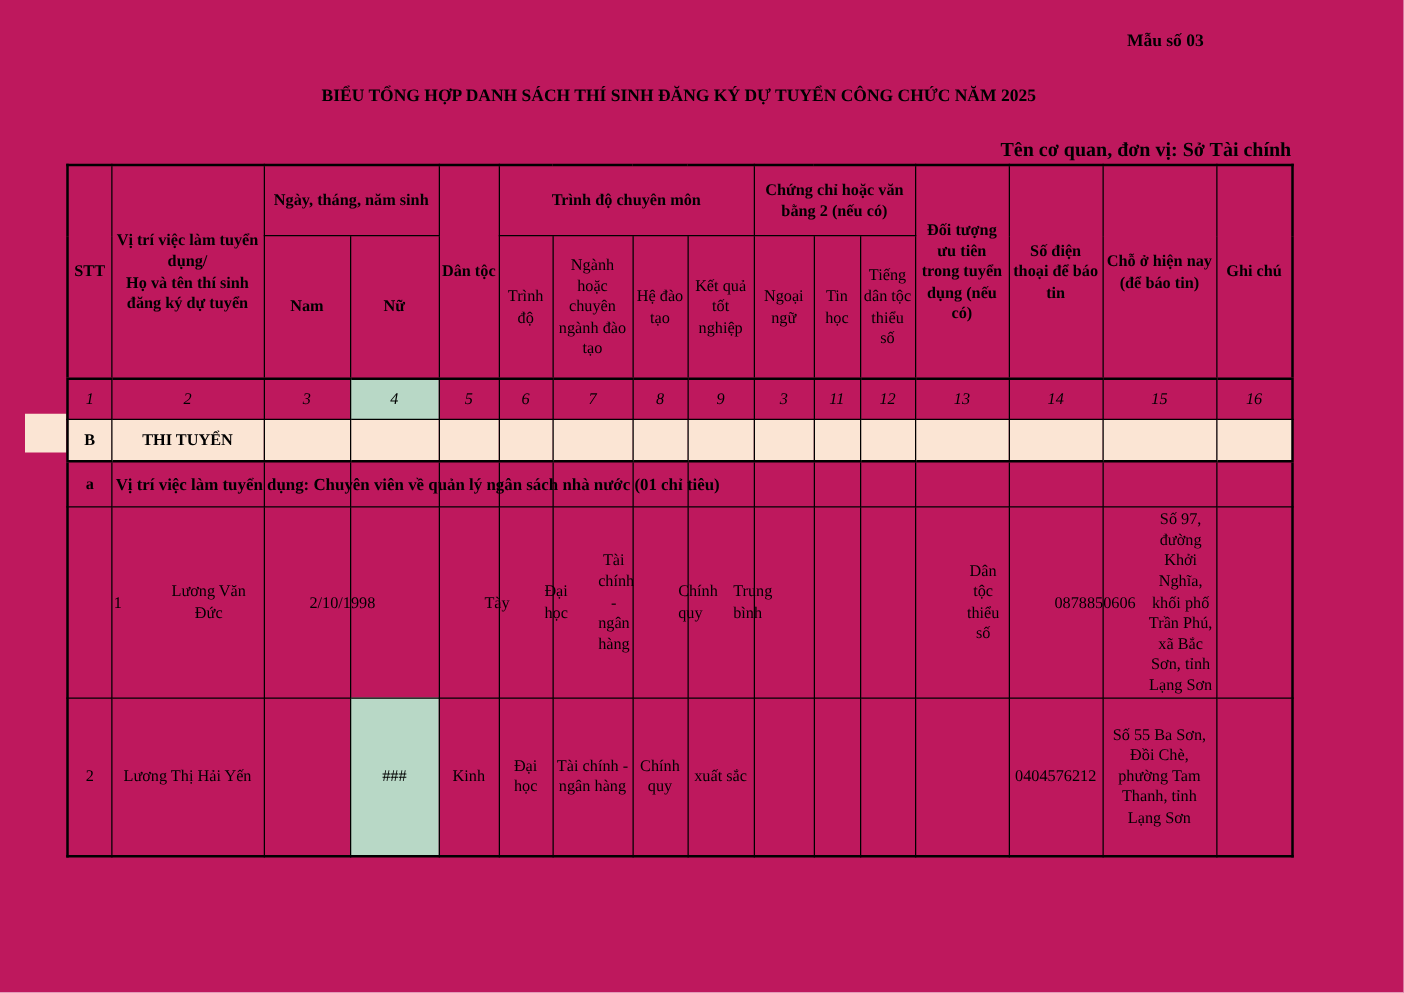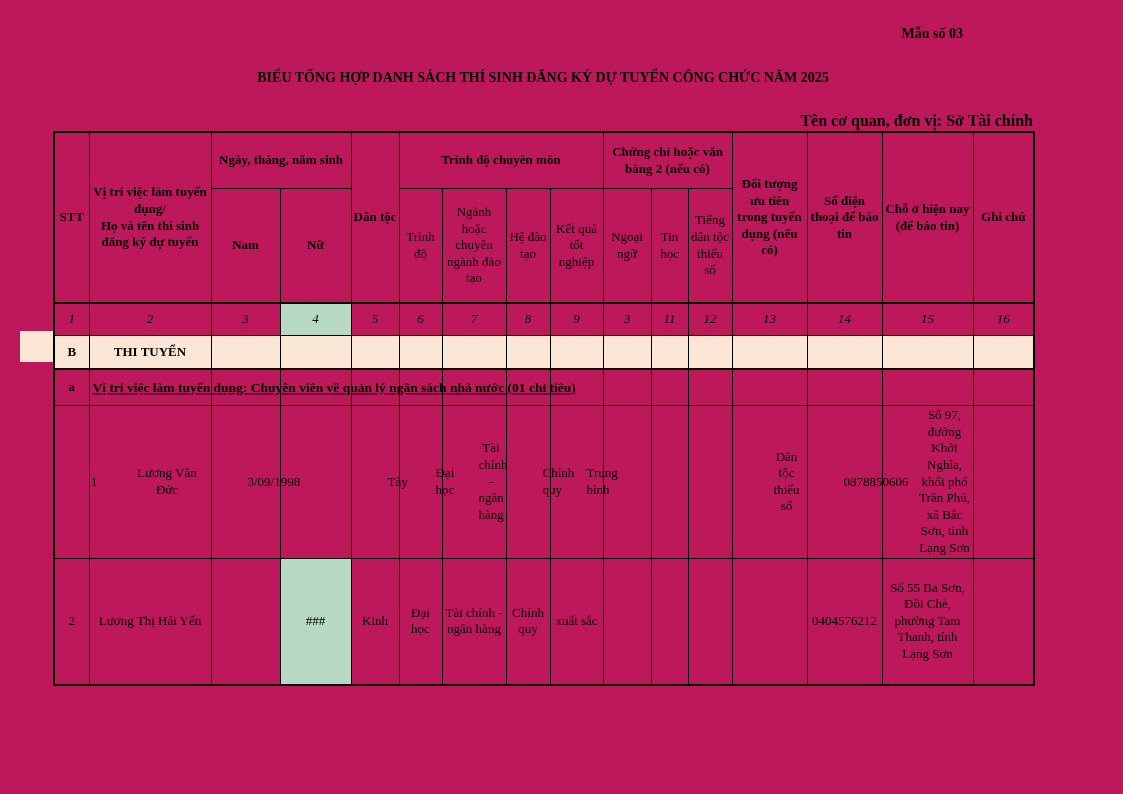--- a/index.html
+++ b/index.html
@@ -83,21 +83,20 @@
   .overflow-text {
     position: absolute;
     left: 3px;
     top: 50%;
     transform: translateY(-50%);
     white-space: nowrap;
     font-weight: bold;
     font-size: 13.5px;
     z-index: 2;
     text-align: left;
-    text-decoration: underline;
   }
 </style>
 </head>
 <body>
 
 <div class="page">
 
   <div class="form-no">Mẫu số 03</div>
   <div class="title">BIỂU TỔNG HỢP DANH SÁCH THÍ SINH ĐĂNG KÝ DỰ TUYỂN CÔNG CHỨC NĂM 2025</div>
   <div class="org">Tên cơ quan, đơn vị: Sở Tài chính</div>
@@ -205,21 +204,21 @@
       <td></td>
       <td></td>
       <td></td>
       <td></td>
       <td></td>
     </tr>
 
     <tr class="cand1">
       <td>1</td>
       <td class="left">Lương Văn Đức</td>
-      <td>3/09/1998</td>
+      <td>2/10/1998</td>
       <td></td>
       <td>Tày</td>
       <td>Đại học</td>
       <td class="small">Tài chính - ngân hàng</td>
       <td>Chính quy</td>
       <td>Trung bình</td>
       <td></td>
       <td></td>
       <td></td>
       <td>Dân tộc thiểu số</td>

